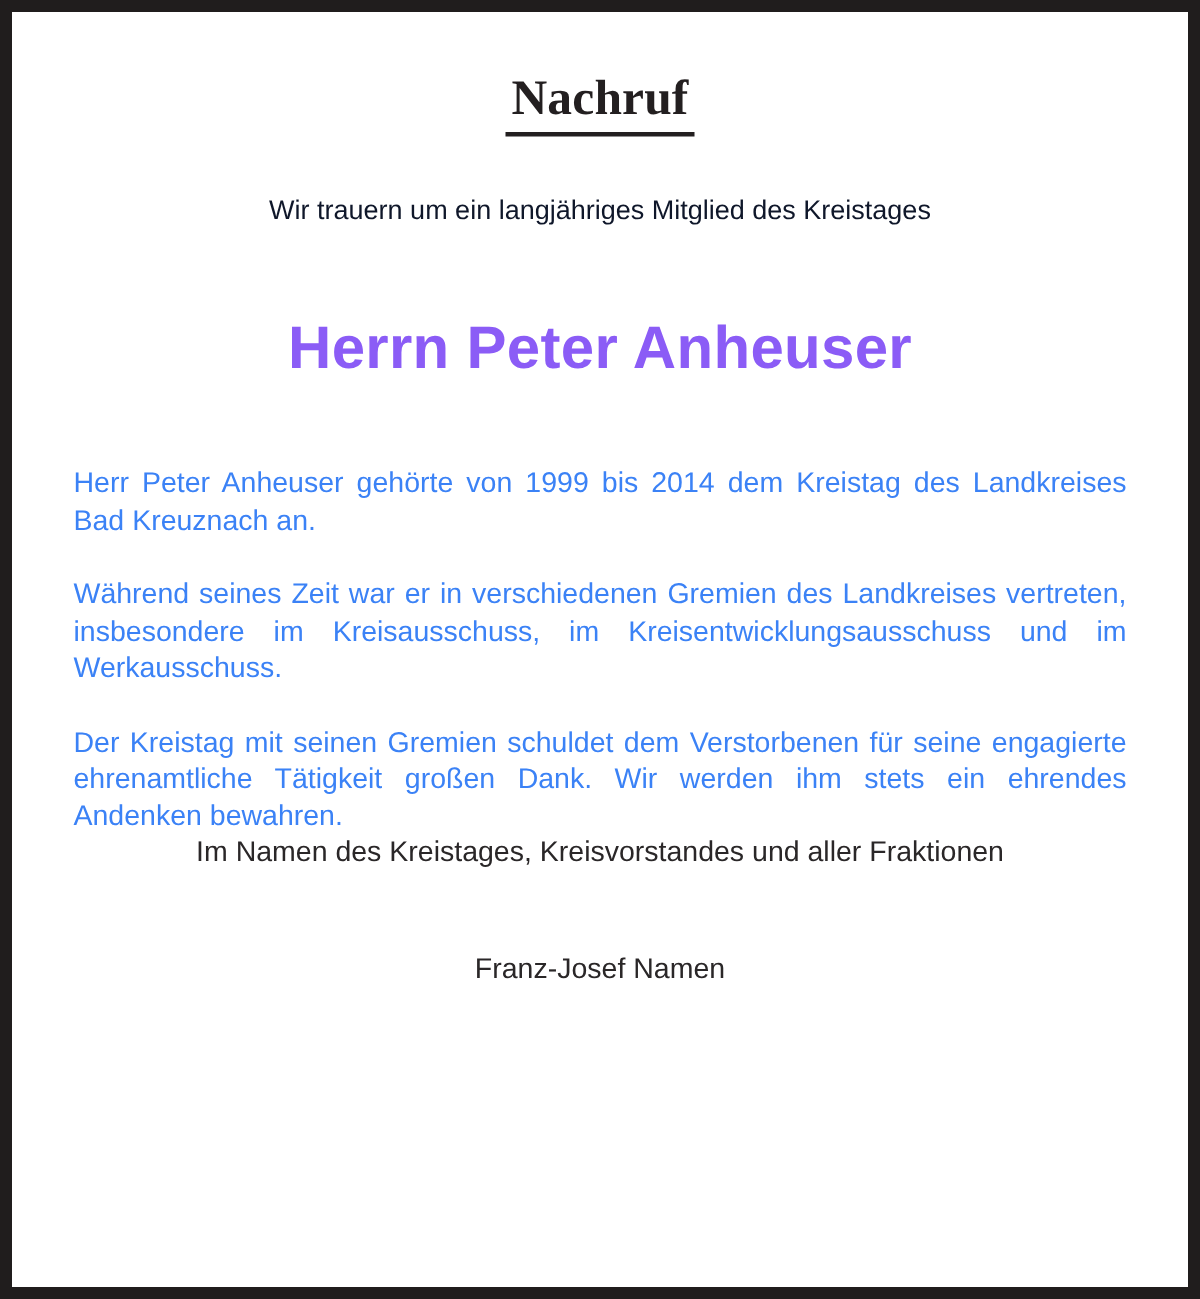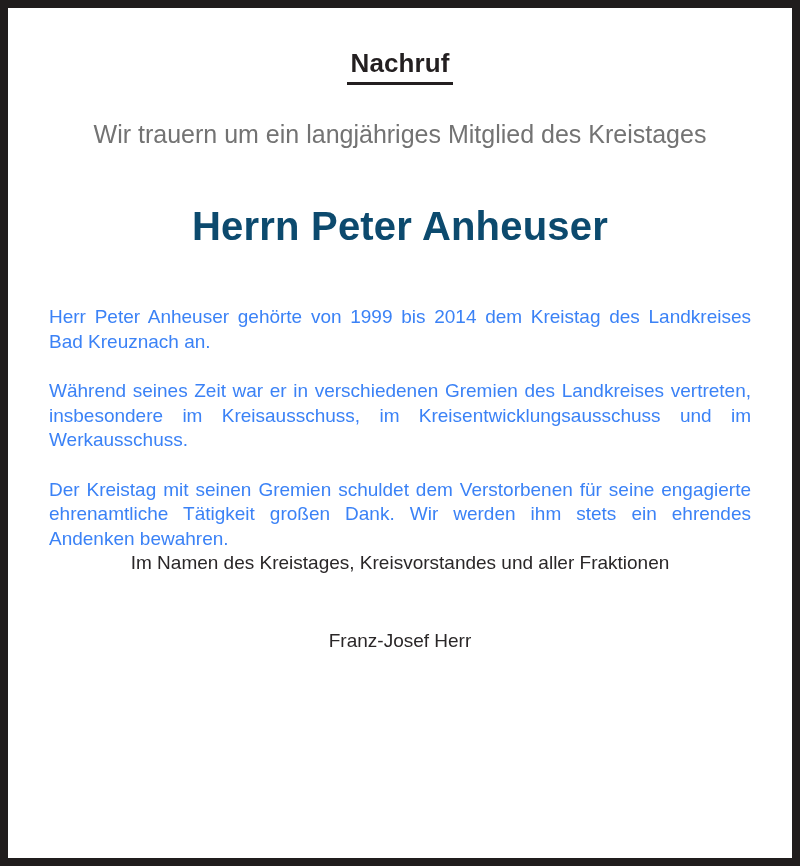--- a/index.html
+++ b/index.html
@@ -45,42 +45,43 @@
     background: #ffffff;
   }
 
   .title-row {
     text-align: center;
     padding-top: 40px;
   }
 
   .title {
     display: inline-block;
-    font-size: 26px;
+    font-size: 33px;
     font-weight: bold;
     color: #231f20;
     letter-spacing: 0.1px;
     padding: 0 4px 3px 4px;
     border-bottom: 3px solid #231f20;
+    font-family: Liberation Serif, serif;
   }
 
   .lead {
     margin-top: 37px;
     text-align: center;
-    font-size: 25px;
+    font-size: 18px;
     line-height: 24px;
-    color: #737373;
+    color: #0f172a;
   }
 
   .deceased-name {
     margin-top: 58px;
     text-align: center;
     font-size: 40px;
     font-weight: bold;
-    color: #0c4a6e;
+    color: #8b5cf6;
     letter-spacing: 0.2px;
   }
 
   .body-block {
     margin-top: 56px;
     padding: 0 8px;
   }
 
   .para {
     margin: 0 0 25px 0;
@@ -132,17 +133,17 @@
 
     <div class="body-block">
       <p class="para">Herr Peter Anheuser gehörte von 1999 bis 2014 dem Kreistag des Landkreises Bad Kreuznach an.</p>
       <p class="para">Während seines Zeit war er in verschiedenen Gremien des Landkreises vertreten, insbesondere im Kreisausschuss, im Kreisentwicklungsausschuss und im Werkausschuss.</p>
       <p class="para">Der Kreistag mit seinen Gremien schuldet dem Verstorbenen für seine engagierte ehrenamtliche Tätigkeit großen Dank. Wir werden ihm stets ein ehrendes Andenken bewahren.</p>
     </div>
 
     <div class="closing">Im Namen des Kreistages, Kreisvorstandes und aller Fraktionen</div>
 
     <div class="signature">
-      <span class="name">Franz-Josef Herr</span>
+      <span class="name">Franz-Josef Namen</span>
     </div>
 
   </div>
 </div>
 
 </body></html>

